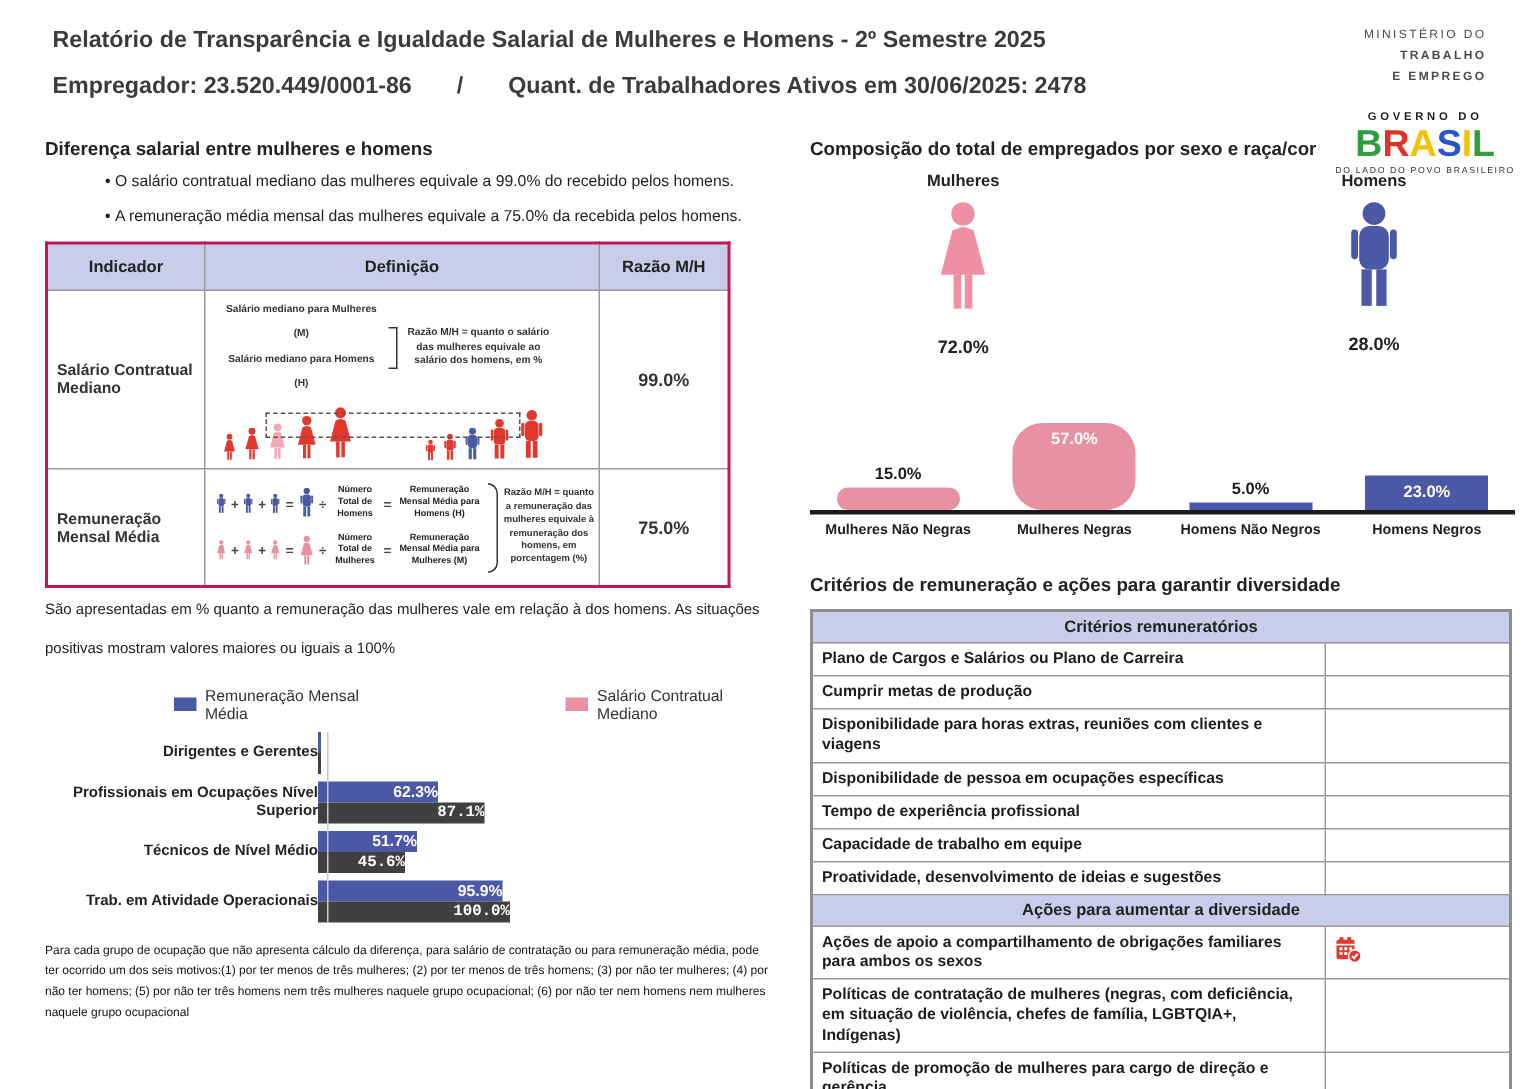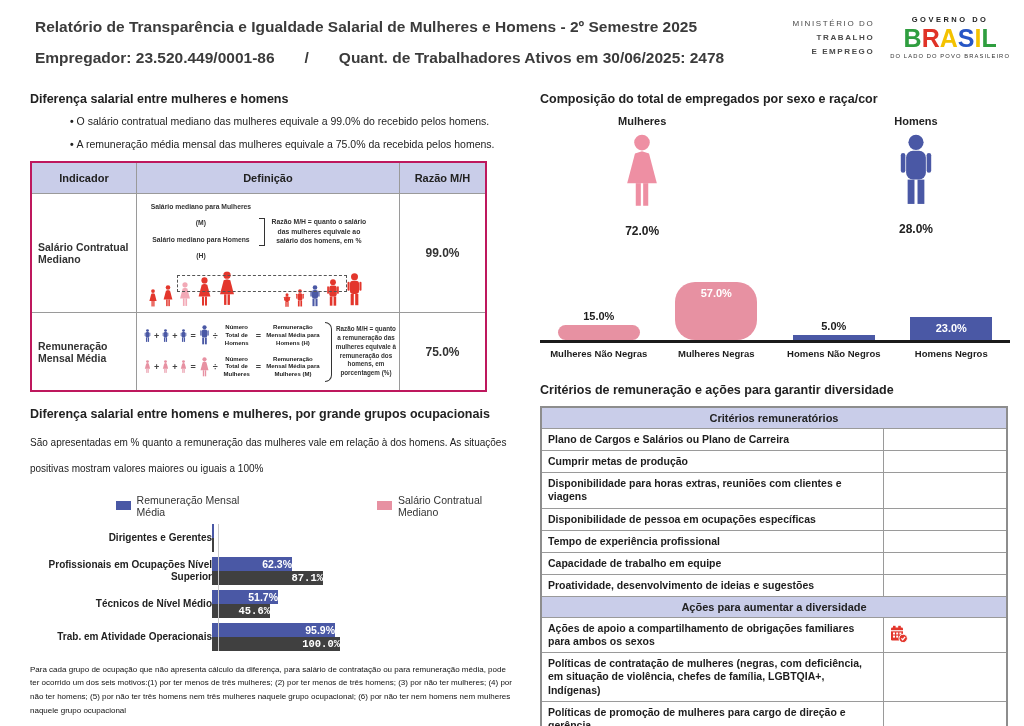--- a/index.html
+++ b/index.html
@@ -4,21 +4,21 @@
 <style>
   html,body{margin:0;padding:0;background:#fff;}
   .report{position:relative;width:1024px;height:726px;background:#fff;
           font-family:"Liberation Sans",sans-serif;color:#333;overflow:hidden;}
 
   
   .header-left{position:absolute;left:35px;top:18px;}
   .page-title{font-size:15.5px;font-weight:bold;color:#3b3b3b;margin:0 0 13px 0;}
   .page-sub{font-size:15.5px;font-weight:bold;color:#3b3b3b;margin:0;}
   .page-sub .sep{margin:0 30px;}
-  .logo-area{position:absolute;right:14px;top:16px;display:flex;align-items:center;gap:16px;}
+  .logo-area{position:absolute;right:14px;top:16px;display:flex;align-items:center;gap:16px;flex-direction:column;}
   .ministry{ text-align:right;font-size:8px;letter-spacing:1.6px;color:#4a4a4a;line-height:1.75;}
   .ministry .m2{font-weight:bold;}
   .govlogo{text-align:center;line-height:1;}
   .gov-top{font-size:7.5px;font-weight:bold;letter-spacing:2.5px;color:#222;margin-bottom:2px;}
   .gov-brand{font-size:25px;font-weight:800;letter-spacing:0;line-height:1;}
   .gov-brand b{font-weight:800;}
   .g1{color:#2F9E3F}.g2{color:#E03227}.g3{color:#F4C200}.g4{color:#2656C5}
   .gov-bottom{font-size:5.8px;letter-spacing:1.1px;color:#333;margin-top:3px;}
 
   
@@ -260,21 +260,20 @@
             </div>
             <div class="brk2"></div>
             <div class="def2-note">Razão M/H = quanto a remuneração das mulheres equivale à remuneração dos homens, em porcentagem (%)</div>
           </div>
         </td>
         <td class="ind-ratio">75.0%</td>
       </tr>
     </tbody>
       </table>
 
-    <h2 class="sec" style="margin-top:15px">Diferença salarial entre homens e mulheres, por grande grupos ocupacionais</h2>
     <p class="occ-sub">São apresentadas em % quanto a remuneração das mulheres vale em relação à dos homens. As situações positivas mostram valores maiores ou iguais a 100%</p>
 
     <div class="legend">
       <span class="item">
           <span class="chip blue"></span>
           <span>Remuneração Mensal Média</span>
         </span>
       <span class="item">
           <span class="chip pink"></span>
           <span>Salário Contratual Mediano</span>

